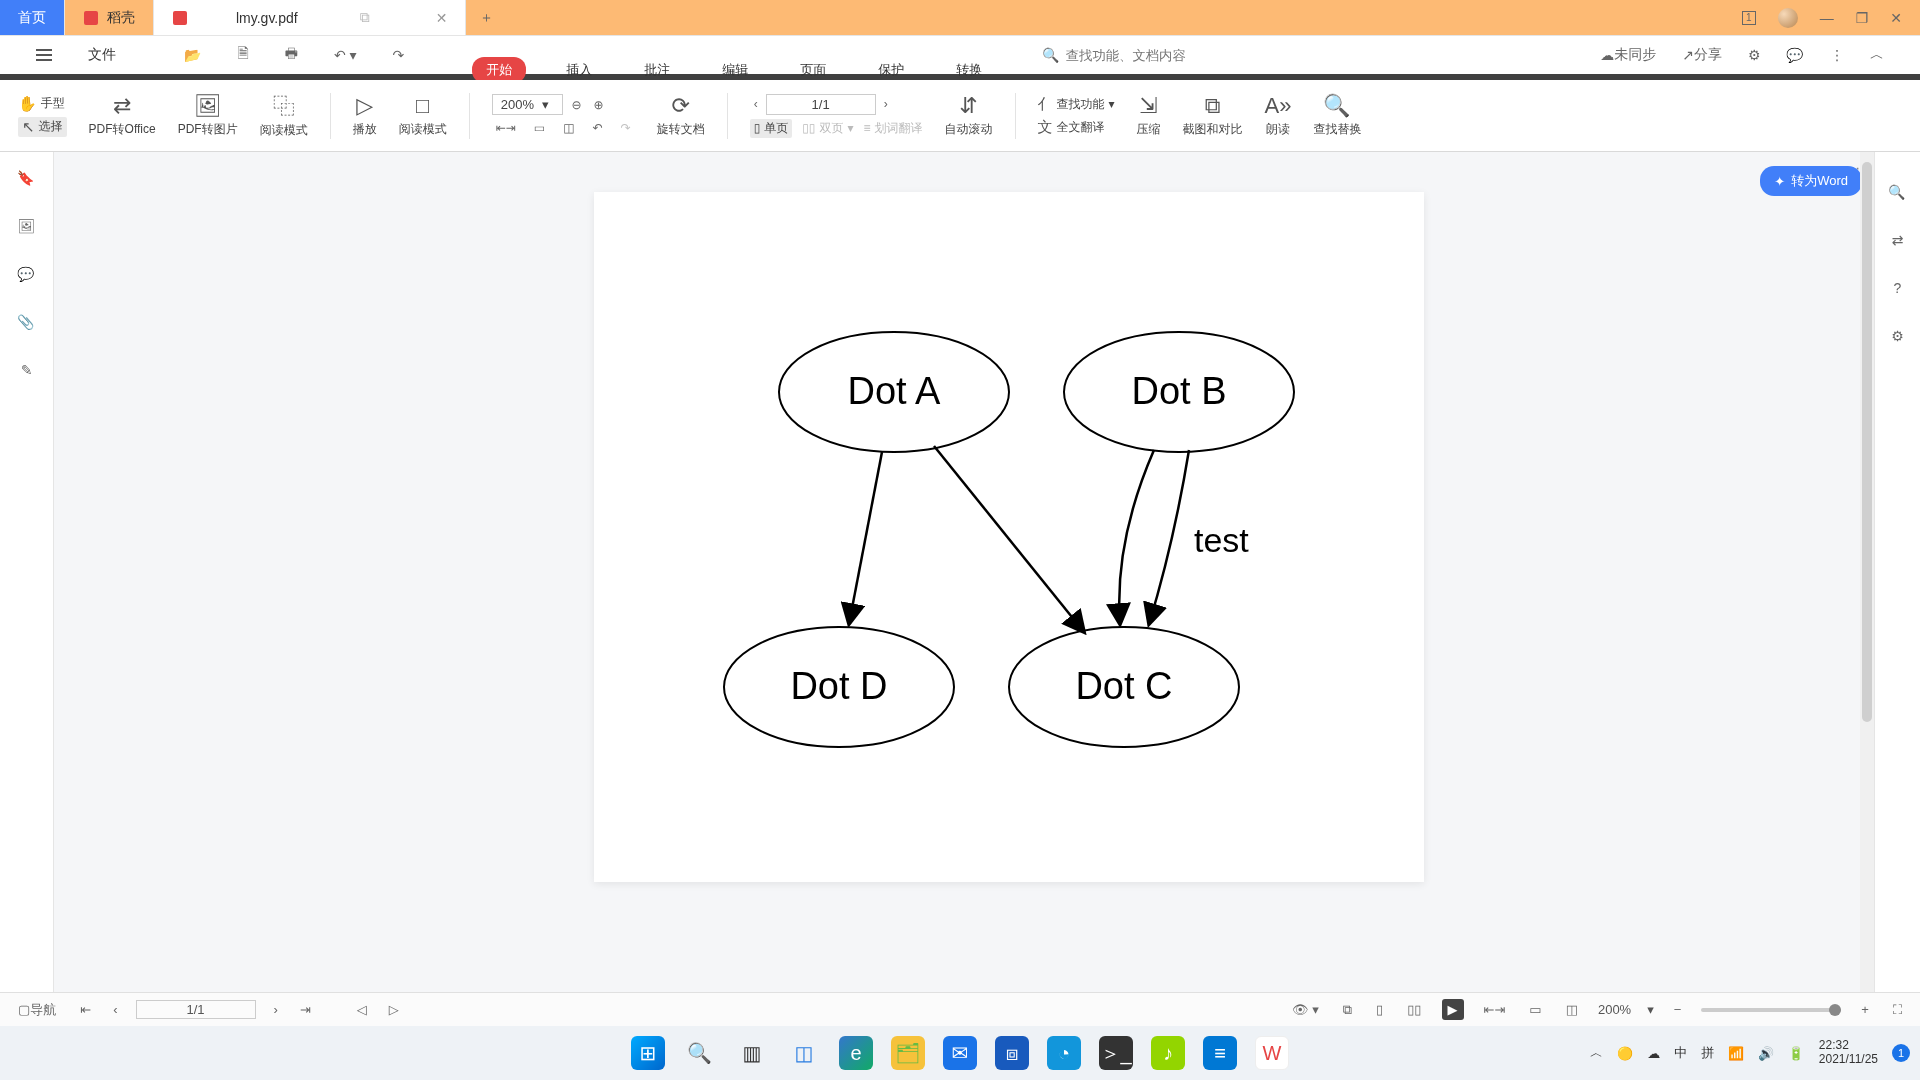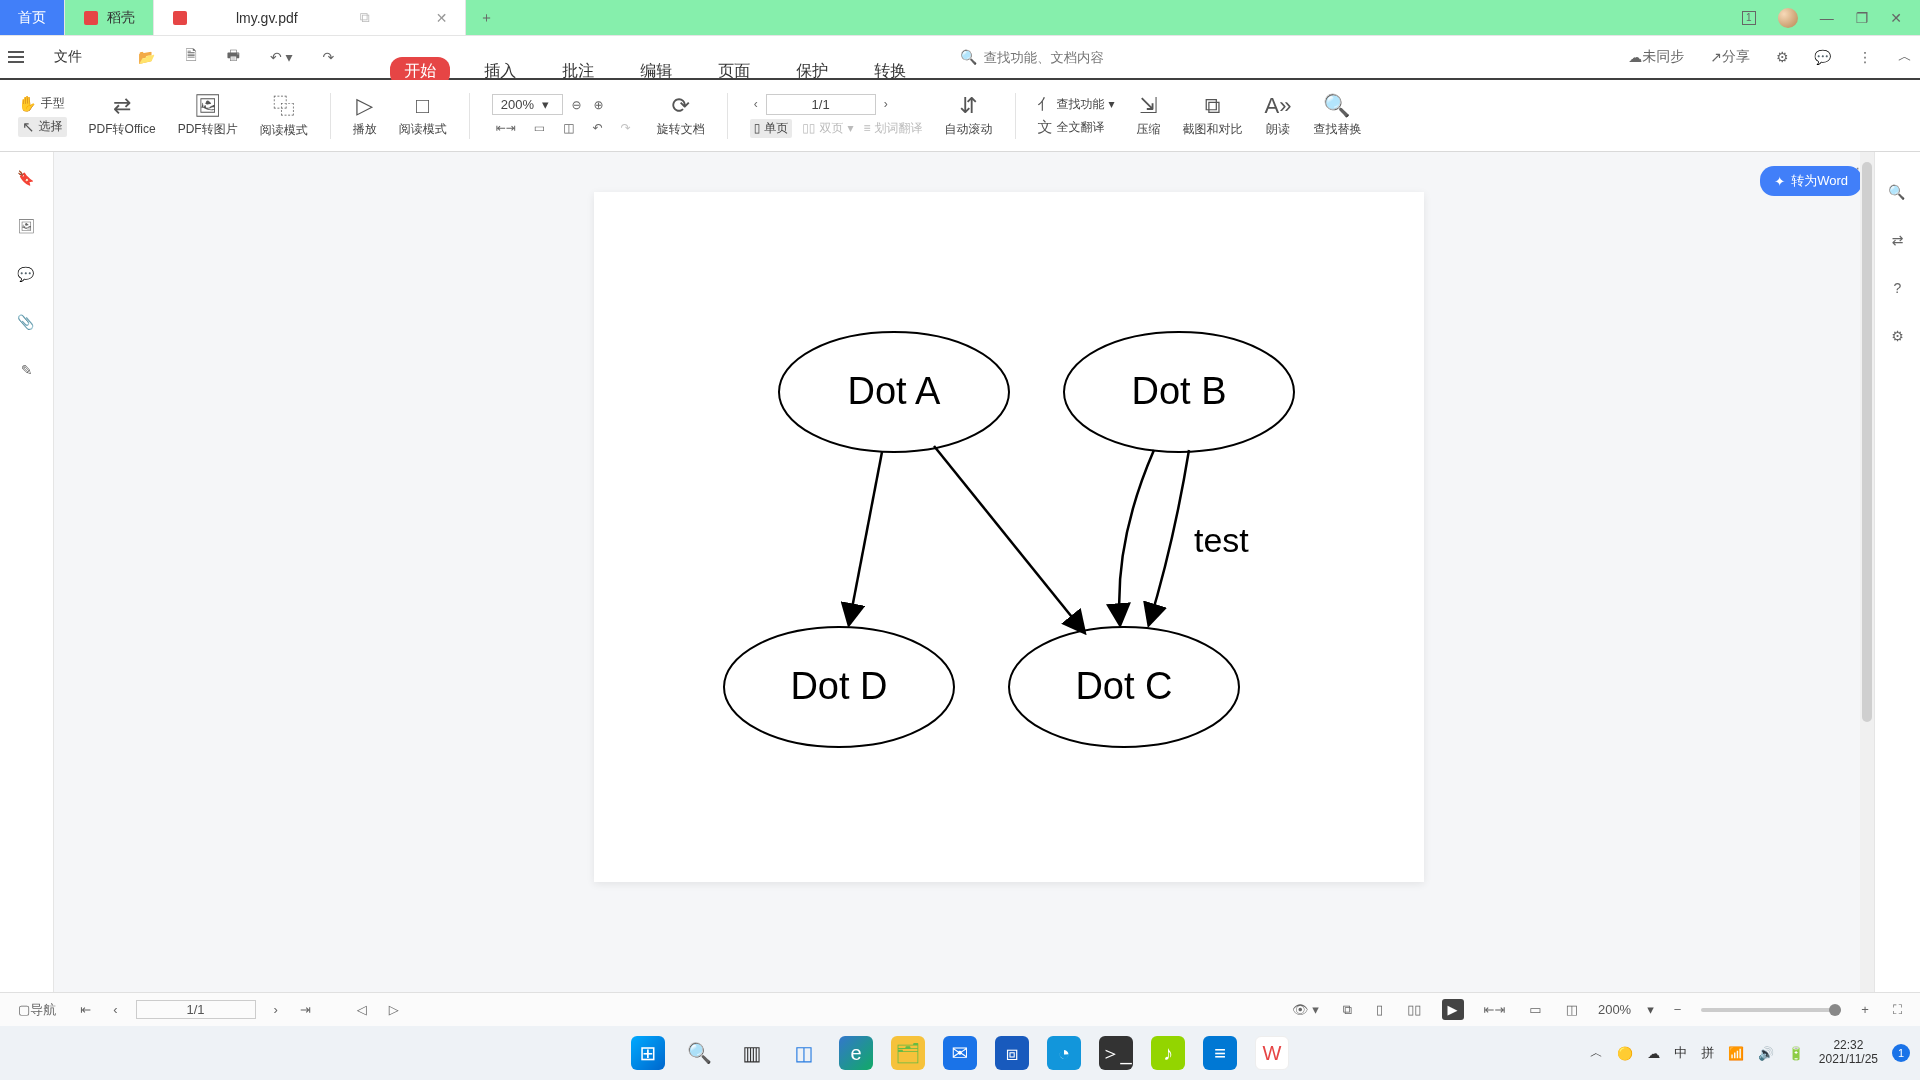--- a/index.html
+++ b/index.html
@@ -1,35 +1,35 @@
 <!DOCTYPE html>
 <html><head>
 <meta charset="utf-8">
 <style>
 * { box-sizing: border-box; margin: 0; padding: 0; font-family: "Microsoft YaHei", sans-serif; }
 body { width: 1920px; height: 1080px; background: #f0f0f0; overflow: hidden; display: flex; flex-direction: column; font-size: 14px; color: #333; }
-.titlebar { height: 36px; background: #86efac; display: flex; align-items: stretch; border-bottom: 1px solid #e5e5e5; }
+.titlebar { height: 36px; background: #fdba74; display: flex; align-items: stretch; border-bottom: 1px solid #e5e5e5; }
 .tab { display: flex; align-items: center; padding: 0 18px; gap: 8px; border-right: 1px solid #e5e5e5; cursor: pointer; font-size: 14px; }
 .tab.home { background: #417ff9; color: #fff; }
 .tab.active { background: #fff; color: #333; gap: 48px; }
 .tab .icon { width: 16px; height: 16px; display: inline-flex; align-items: center; justify-content: center; }
 .tab .close { margin-left: 18px; color: #999; }
 .tab .pop { margin-left: 14px; color: #bbb; }
 .newtab { width: 40px; display: flex; align-items: center; justify-content: center; color: #666; cursor: pointer; }
 .spacer { flex: 1; }
 .winctrl { display: flex; align-items: center; gap: 22px; padding: 0 18px; color: #666; }
 .winctrl .square { border: 1px solid #666; width: 14px; height: 14px; display: inline-flex; align-items: center; justify-content: center; font-size: 10px; }
 .avatar { width: 20px; height: 20px; border-radius: 50%; background: radial-gradient(circle at 30% 30%, #f7d9b8, #b78550); }
-.menubar { height: 44px; background: #fff; display: flex; align-items: center; padding: 0 4px; gap: 22px; border-bottom: 2px solid #404040; }
+.menubar { height: 44px; background: #fff; display: flex; align-items: center; padding: 0 32px; gap: 28px; border-bottom: 6px solid #404040; }
 .hamline { display: inline-block; width: 16px; height: 2px; background: #555; position: relative; }
 .hamline::before, .hamline::after { content: ""; position: absolute; left: 0; width: 16px; height: 2px; background: #555; }
 .hamline::before { top: -5px; } .hamline::after { top: 5px; }
 .file-label { margin-left: 4px; }
 .iconbtn { color: #666; cursor: pointer; padding: 2px 4px; display: inline-flex; align-items: center; }
-.menuitem { padding: 4px 12px; cursor: pointer; font-size: 16px; margin-top: 29px; }
+.menuitem { padding: 4px 12px; cursor: pointer; font-size: 13px; margin-top: 29px; }
 .menuitem.active { background: #e64545; color: #fff; border-radius: 12px; padding: 4px 14px; }
 .search { display: flex; align-items: center; color: #aaa; gap: 6px; margin-left: 20px; }
 .search input { border: none; outline: none; width: 180px; color: #333; }
 .right-cluster { margin-left: auto; display: flex; align-items: center; gap: 18px; color: #666; }
 .ribbon { height: 72px; background: #fff; display: flex; align-items: center; padding: 0 18px; gap: 22px; border-bottom: 1px solid #d9d9d9; }
 .rcol { display: flex; flex-direction: column; align-items: center; justify-content: center; gap: 2px; font-size: 12px; color: #444; }
 .rrow { display: flex; align-items: center; gap: 4px; font-size: 12px; color: #444; }
 .rrow.sel { background: #eaeaea; border-radius: 2px; padding: 1px 4px; }
 .ricon { font-size: 22px; color: #555; }
 .ricon.sm { font-size: 15px; }
@@ -46,21 +46,21 @@
 .bottombar { height: 34px; background: #fbfbfb; border-top: 1px solid #e0e0e0; display: flex; align-items: center; padding: 0 14px; gap: 16px; font-size: 13px; color: #555; }
 .bottombar .nav { display: flex; align-items: center; gap: 14px; }
 .bottombar .pageinput { border: 1px solid #ccc; width: 120px; text-align: center; padding: 1px 0; }
 .bottombar .grow { flex: 1; }
 .slider { width: 140px; height: 4px; background: #ccc; position: relative; border-radius: 2px; }
 .slider .knob { position: absolute; right: 0; top: -4px; width: 12px; height: 12px; border-radius: 50%; background: #888; }
 .taskbar { height: 54px; background: #eef2f6; display: flex; align-items: center; justify-content: center; gap: 10px; position: relative; padding: 0 10px; }
 .taskicons { display: flex; align-items: center; gap: 18px; }
 .ticon { width: 34px; height: 34px; border-radius: 6px; display: flex; align-items: center; justify-content: center; font-size: 20px; color: #fff; }
 .tray { position: absolute; right: 10px; display: flex; align-items: center; gap: 14px; color: #333; font-size: 13px; }
-.clock { text-align: center; line-height: 1.15; font-size: 12px; }
+.clock { text-align: left; line-height: 1.15; font-size: 12px; }
 svg { display: block; }
 .moreact { position: absolute; right: 12px; top: 8px; color: #888; letter-spacing: 2px; }
 .docicon { width: 14px; height: 14px; background: #e64545; border-radius: 2px; display: inline-block; }
 .pdficon { width: 14px; height: 14px; background: #e64545; border-radius: 2px; display: inline-block; position: relative; }
 .scrolltrack { position:absolute; right:0; top:0; bottom:0; width:14px; background:#f0f0f0; }
 .scrollthumb { position:absolute; right:2px; width:10px; top:10px; height:560px; background:#cfcfcf; border-radius:5px; }
 </style>
 </head>
 <body>
 

